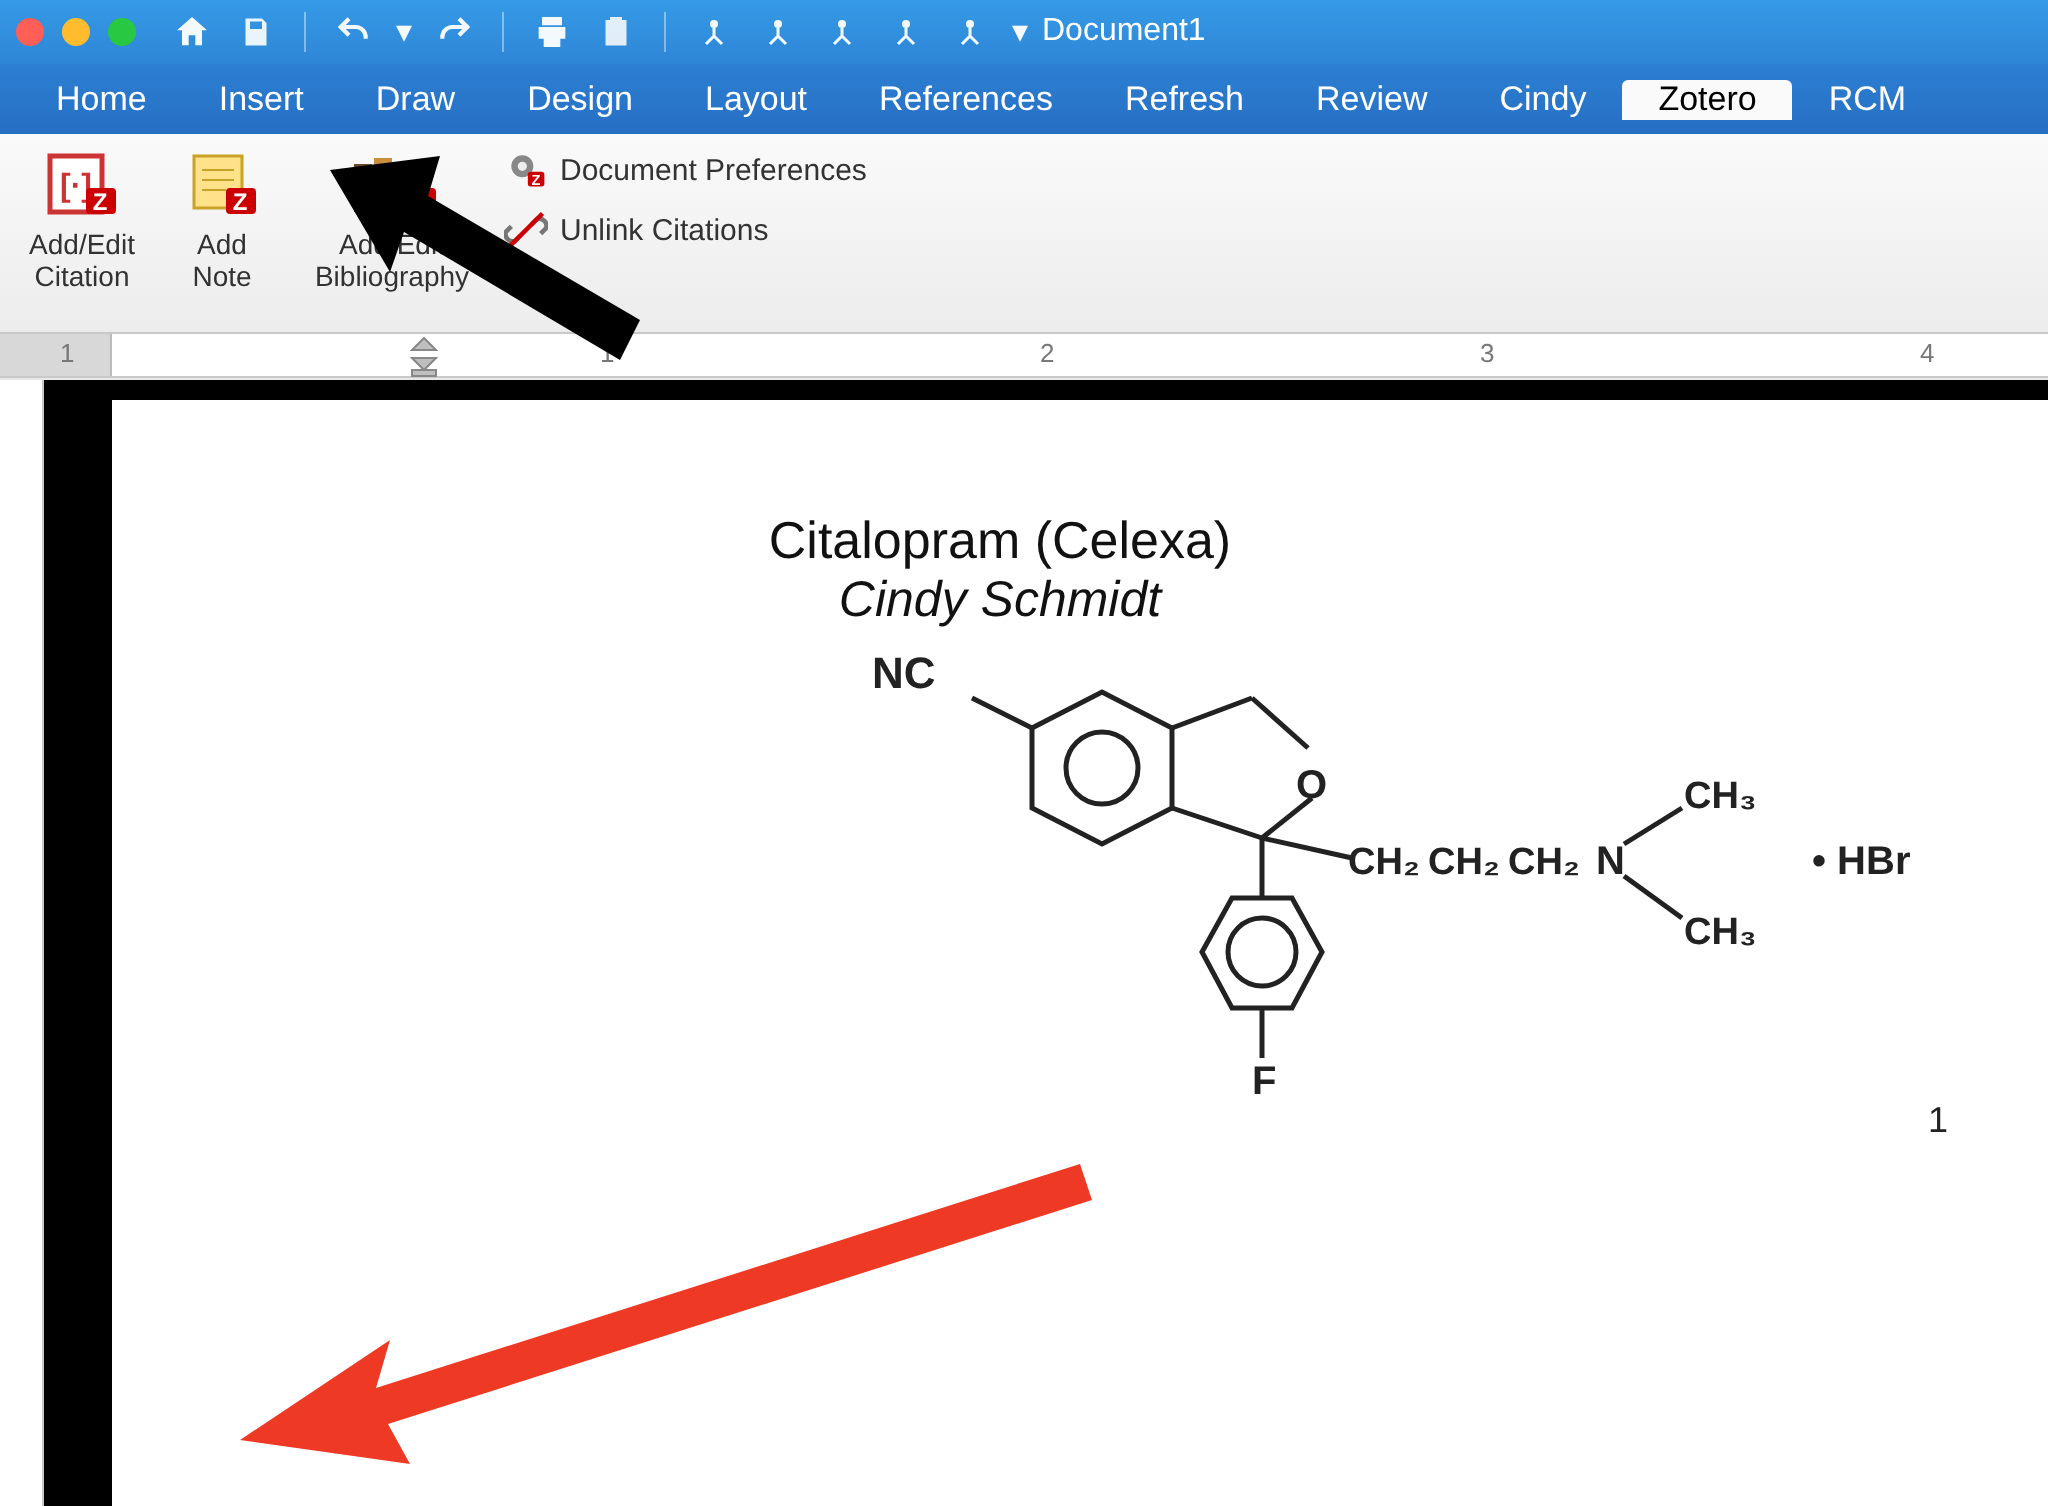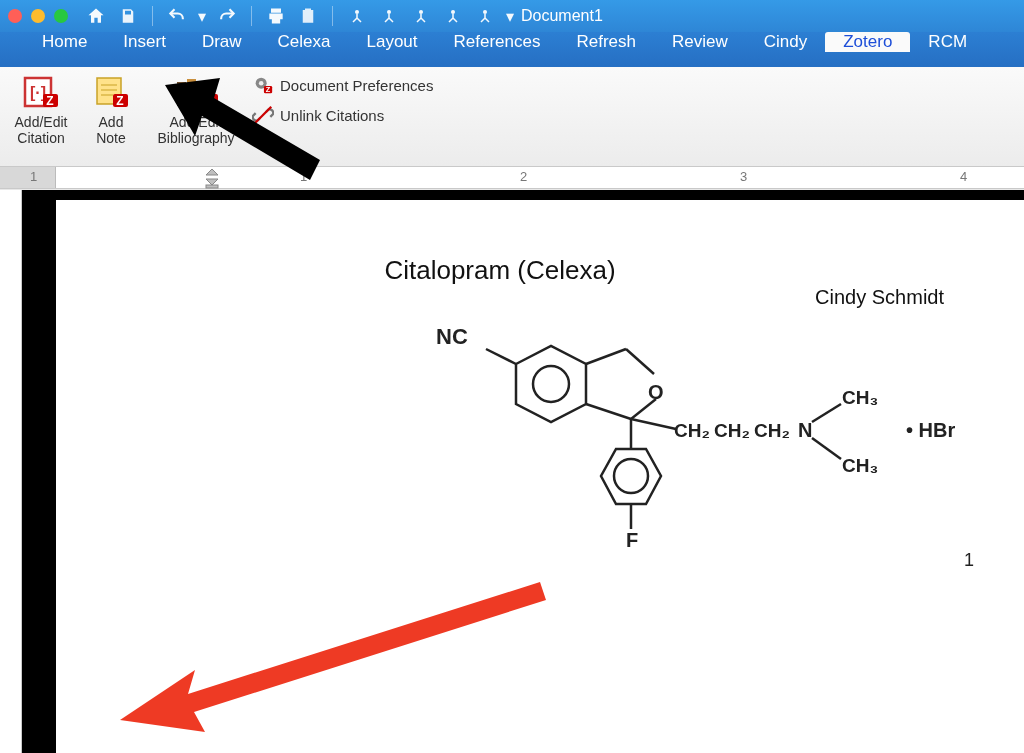--- a/index.html
+++ b/index.html
@@ -31,33 +31,33 @@
     display: flex; align-items: center; justify-content: center;
     color: white; opacity: 0.95;
   }
   .tb-sep { width:1px; height:20px; background:rgba(255,255,255,0.4); margin:0 6px; }
   .doc-title { font-size: 16px; margin-left: 0; font-weight: 500; }
   
   .ribbon-tabs {
     background: linear-gradient(to bottom, #2c7fd3 0%, #266fc3 100%);
     height: 35px;
     display: flex;
-    align-items: flex-start;
-    padding-left: 24px;
+    align-items: center;
+    padding-left: 10px;
   }
   .tab {
     color: #fff;
     font-size: 17px;
     padding: 0 18px;
     display:flex; align-items:center;
     cursor:pointer;
   }
   .tab.active {
     background: #fafafa;
-    color: #1d4ed8;
+    color: #000000;
     border-radius: 3px 3px 0 0;
   }
   
   .ribbon {
     background: linear-gradient(to bottom,#fafafa,#ececec);
     border-bottom: 1px solid #c9c9c9;
     height: 100px;
     display:flex;
     align-items: stretch;
     padding: 3px 6px 0 6px;
@@ -98,21 +98,21 @@
     width:968px; height:600px;
     background:#fff;
     box-shadow: 0 2px 8px rgba(0,0,0,0.25);
   }
   .slide-title {
     position:absolute; top:55px; left:0; right:80px;
     text-align:center; font-size:26px; color:#111;
   }
   .slide-author {
     position:absolute; top:86px; left:0; right:80px;
-    text-align:right; font-size:20px; color:#111;
+    text-align:center; font-size:25px; color:#111;font-style:italic;
   }
   .chem {
     position:absolute; top:104px; left:360px;
   }
   .page-num {
     position:absolute; right:50px; top:350px;
     font-size:18px; color:#222;
   }
   
   .arrow-black {
@@ -204,21 +204,21 @@
       </svg>
     </div>
   <div class="tb-icon" style="width:14px">▾</div>
   <span class="doc-title">Document1</span>
 </div>
 
 <div class="ribbon-tabs">
   <div class="tab">Home</div>
   <div class="tab">Insert</div>
   <div class="tab">Draw</div>
-  <div class="tab">Celexa</div>
+  <div class="tab">Design</div>
   <div class="tab">Layout</div>
   <div class="tab">References</div>
   <div class="tab">Refresh</div>
   <div class="tab">Review</div>
   <div class="tab">Cindy</div>
   <div class="tab active">Zotero</div>
   <div class="tab">RCM</div>
 </div>
 
 <div class="ribbon">

